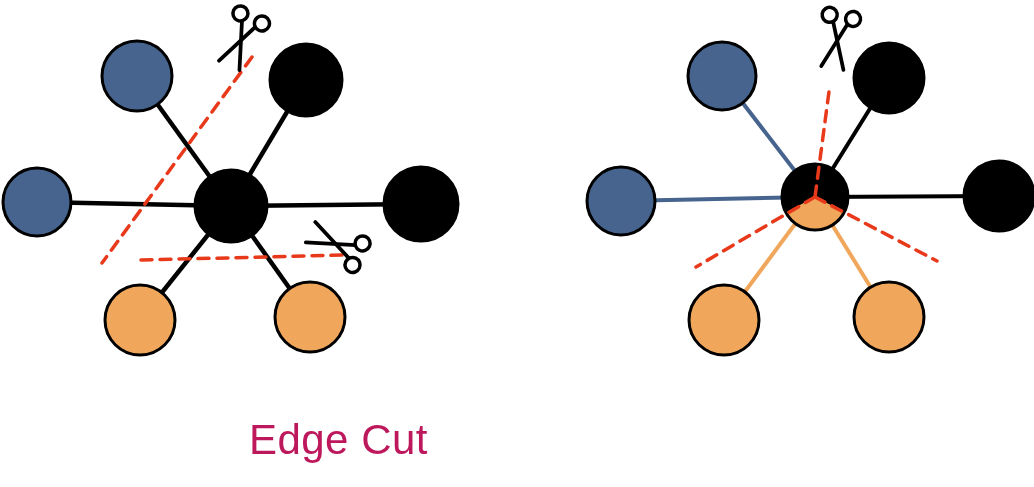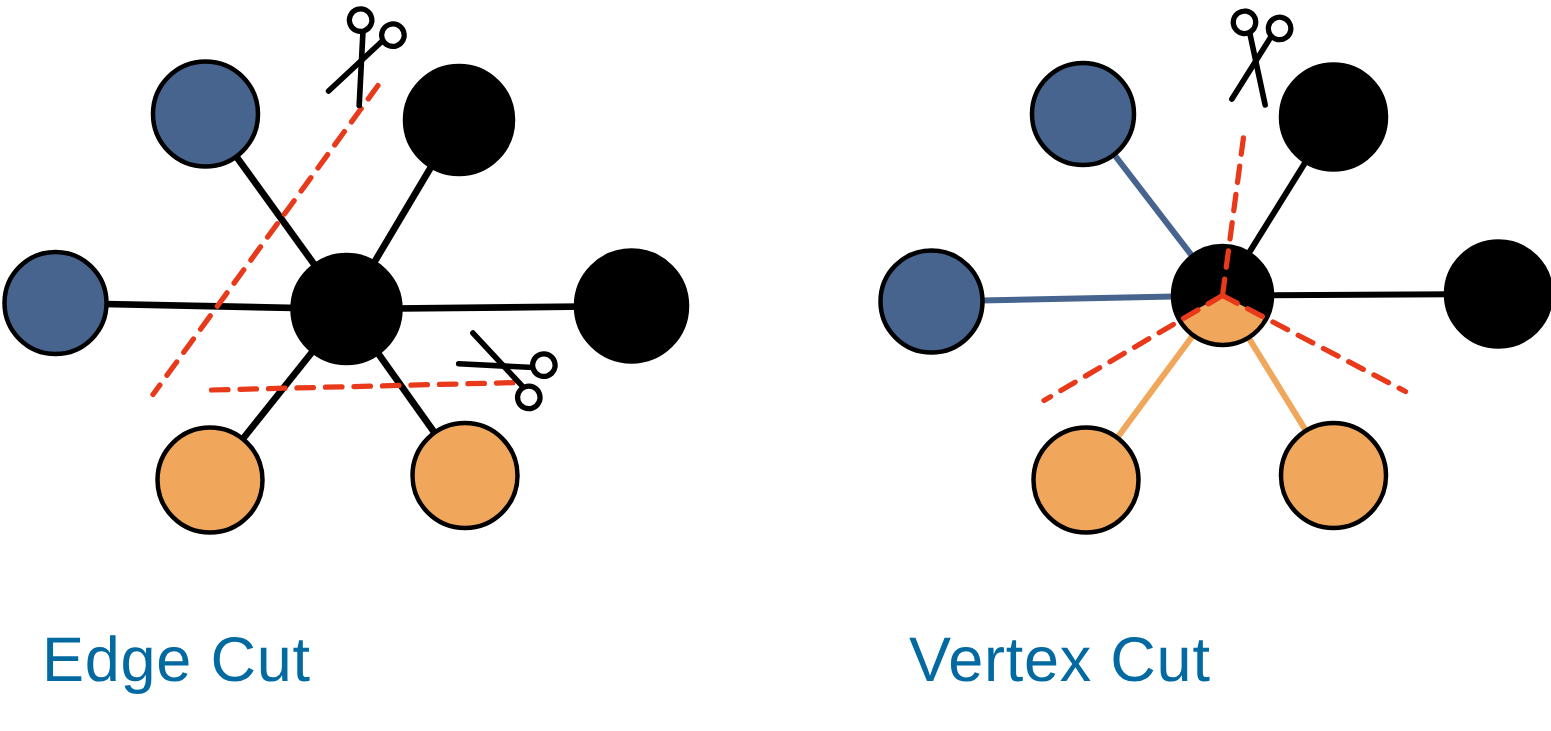--- a/index.html
+++ b/index.html
@@ -17,24 +17,24 @@
   }
   svg.fig {
     position: absolute;
     left: 0;
     top: 0;
   }
   .panel-label {
     position: absolute;
     top: 416px;
     width: 400px;
-    text-align: left;
+    text-align: right;
     font-size: 42px;
     font-weight: 400;
-    color: #0369a1;
+    color: #be185d;
     letter-spacing: 0.5px;
     user-select: none;
   }
   .panel-label.left  { left: 28px; }
   .panel-label.right { left: 606px; }
 </style>
 </head>
 <body>
 
 <div class="canvas">
@@ -88,14 +88,13 @@
         <line x1="815" y1="197" x2="937" y2="261" stroke="#E8391B" stroke-width="3.5" stroke-dasharray="11 8" stroke-linecap="round"></line>
         <g transform="translate(838 36) rotate(190) scale(1.25)">
           <line x1="-9" y1="-26" x2="6" y2="11" stroke="#000" stroke-width="3" stroke-linecap="round"></line>
           <line x1="9" y1="-26" x2="-6" y2="11" stroke="#000" stroke-width="3" stroke-linecap="round"></line>
           <circle cx="9.5" cy="15.5" r="6" fill="#fff" stroke="#000" stroke-width="2.8"></circle>
           <circle cx="-9.5" cy="15.5" r="6" fill="#fff" stroke="#000" stroke-width="2.8"></circle>
         </g>
       </g>
     </svg>
   <div class="panel-label left">Edge Cut</div>
-  <div class="panel-label right">Vertex Cut</div>
 </div>
 
 </body></html>

